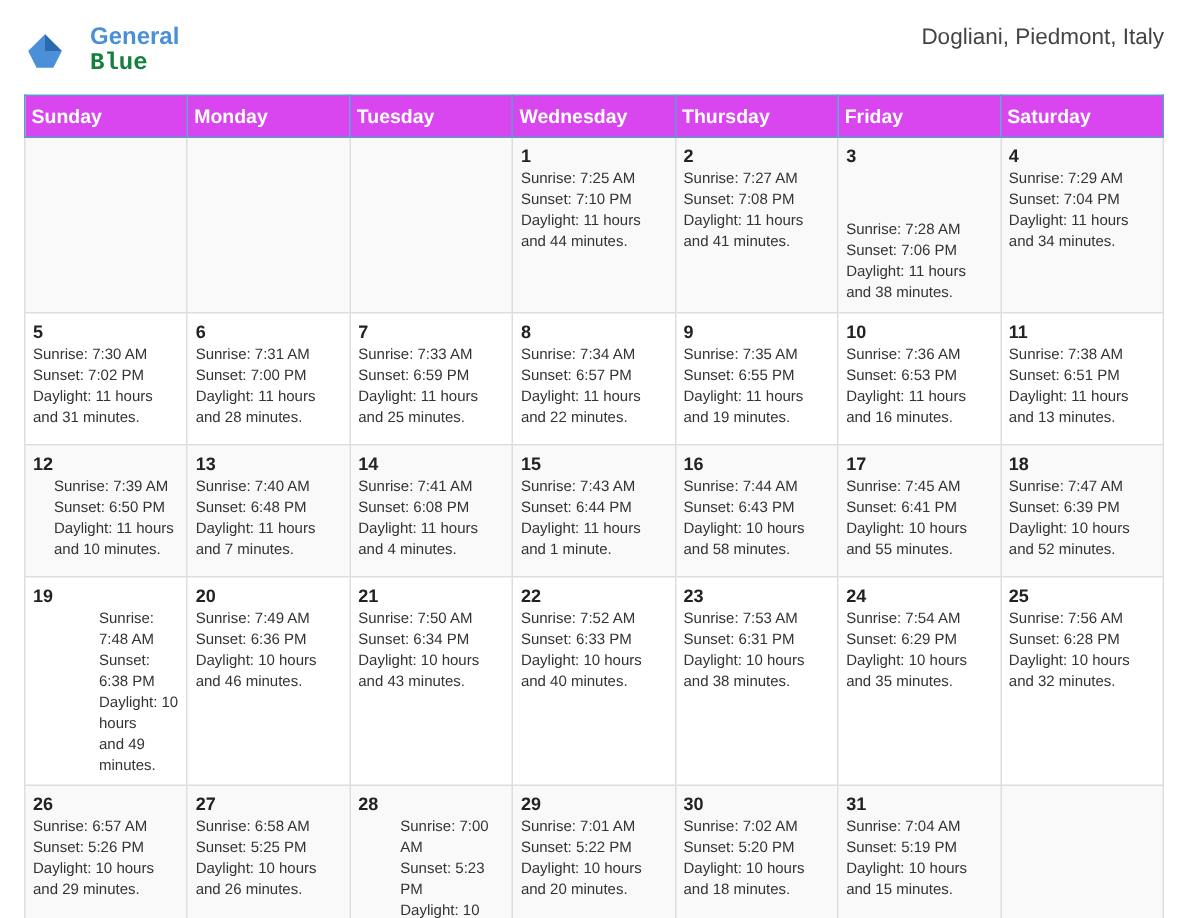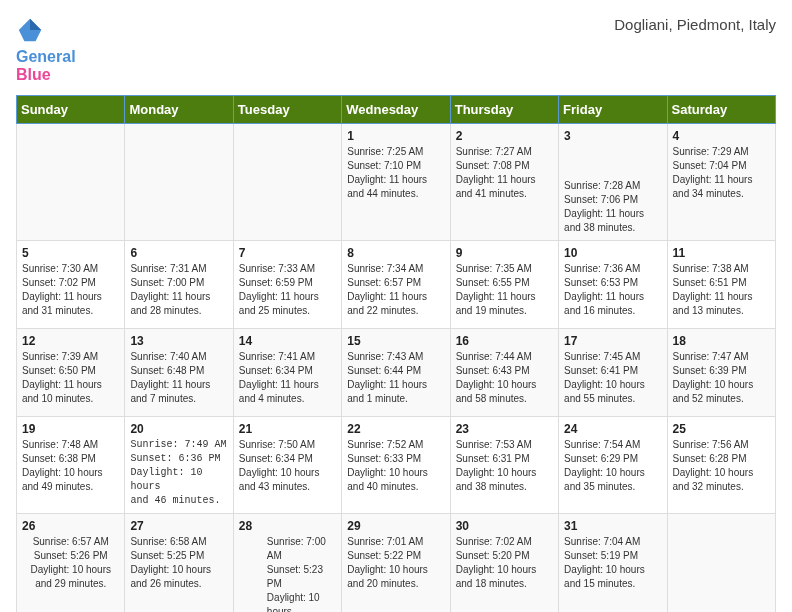--- a/index.html
+++ b/index.html
@@ -11,22 +11,22 @@
       padding: 16px;
     }
     .header {
       display: flex;
       justify-content: space-between;
       align-items: flex-start;
       margin-bottom: 12px;
     }
     .logo {
       display: flex;
-      gap: 4px;
-      flex-direction: column;
+      align-items: center;
+      gap: 16px;
     }
     .logo-icon {
       width: 28px;
       height: 28px;
     }
     .title-block {
       text-align: right;
     }
     .month-title {
       font-size: 32px;
@@ -36,21 +36,21 @@
     .location {
       font-size: 15px;
       color: #444;
     }
     table {
       width: 100%;
       border-collapse: collapse;
       table-layout: fixed;
     }
     thead tr {
-      background-color: #4d7c0f;
+      background-color: #d946ef;
       color: white;
     }
     thead th {
       padding: 6px 4px;
       font-size: 13px;
       font-weight: bold;
       text-align: left;
       border: 1px solid #5a9ad4;
     }
     tbody tr {
@@ -84,21 +84,21 @@
 <div class="header">
   <div class="logo">
     <svg class="logo-icon" viewBox="0 0 40 40">
       <polygon points="20,4 36,20 28,36 12,36 4,20" fill="#4a90d9"></polygon>
       <polygon points="20,4 36,20 20,20" fill="#2a6aad"></polygon>
     </svg>
     <div>
       <div style="font-size:16px;font-weight:bold;color:#1a1a1a;line-height:1.1;">
         <span style="color:#4a90d9;">General</span>
       </div>
-      <div style="font-size:16px;font-weight:bold;color:#ec4899;line-height:1.1;">
+      <div style="font-size:16px;font-weight:bold;color:#15803d;line-height:1.1;font-family:Liberation Mono, monospace;">
         <span>Blue</span>
       </div>
     </div>
   </div>
   <div class="title-block">
     <div class="location">Dogliani, Piedmont, Italy</div>
   </div>
 </div>
 
 <table>
@@ -194,36 +194,36 @@
           <div class="day-num">11</div>
           <div class="day-info" style="white-space: pre-line;">Sunrise: 7:38 AM
 Sunset: 6:51 PM
 Daylight: 11 hours
 and 13 minutes.</div>
         </td>
       </tr>
       <tr>
         <td>
           <div class="day-num">12</div>
-          <div class="day-info" style="white-space: pre-line;">Sunrise: 7:39 AM
+          <div class="day-info" style="white-space: pre-line; margin-left: 14px;">Sunrise: 7:39 AM
 Sunset: 6:50 PM
 Daylight: 11 hours
 and 10 minutes.</div>
         </td>
         <td>
           <div class="day-num">13</div>
           <div class="day-info" style="white-space: pre-line;">Sunrise: 7:40 AM
 Sunset: 6:48 PM
 Daylight: 11 hours
 and 7 minutes.</div>
         </td>
         <td>
           <div class="day-num">14</div>
           <div class="day-info" style="white-space: pre-line;">Sunrise: 7:41 AM
-Sunset: 6:34 PM
+Sunset: 6:08 PM
 Daylight: 11 hours
 and 4 minutes.</div>
         </td>
         <td>
           <div class="day-num">15</div>
           <div class="day-info" style="white-space: pre-line;">Sunrise: 7:43 AM
 Sunset: 6:44 PM
 Daylight: 11 hours
 and 1 minute.</div>
         </td>
@@ -245,28 +245,28 @@
           <div class="day-num">18</div>
           <div class="day-info" style="white-space: pre-line;">Sunrise: 7:47 AM
 Sunset: 6:39 PM
 Daylight: 10 hours
 and 52 minutes.</div>
         </td>
       </tr>
       <tr>
         <td>
           <div class="day-num">19</div>
-          <div class="day-info" style="white-space: pre-line;">Sunrise: 7:48 AM
+          <div class="day-info" style="white-space: pre-line; margin-left: 44px;">Sunrise: 7:48 AM
 Sunset: 6:38 PM
 Daylight: 10 hours
 and 49 minutes.</div>
         </td>
         <td>
           <div class="day-num">20</div>
-          <div class="day-info" style="white-space: pre-line; font-family: Liberation Mono, monospace;">Sunrise: 7:49 AM
+          <div class="day-info" style="white-space: pre-line;">Sunrise: 7:49 AM
 Sunset: 6:36 PM
 Daylight: 10 hours
 and 46 minutes.</div>
         </td>
         <td>
           <div class="day-num">21</div>
           <div class="day-info" style="white-space: pre-line;">Sunrise: 7:50 AM
 Sunset: 6:34 PM
 Daylight: 10 hours
 and 43 minutes.</div>
@@ -296,21 +296,21 @@
           <div class="day-num">25</div>
           <div class="day-info" style="white-space: pre-line;">Sunrise: 7:56 AM
 Sunset: 6:28 PM
 Daylight: 10 hours
 and 32 minutes.</div>
         </td>
       </tr>
       <tr>
         <td>
           <div class="day-num">26</div>
-          <div class="day-info" style="white-space: pre-line; text-align: center;">Sunrise: 6:57 AM
+          <div class="day-info" style="white-space: pre-line;">Sunrise: 6:57 AM
 Sunset: 5:26 PM
 Daylight: 10 hours
 and 29 minutes.</div>
         </td>
         <td>
           <div class="day-num">27</div>
           <div class="day-info" style="white-space: pre-line;">Sunrise: 6:58 AM
 Sunset: 5:25 PM
 Daylight: 10 hours
 and 26 minutes.</div>

